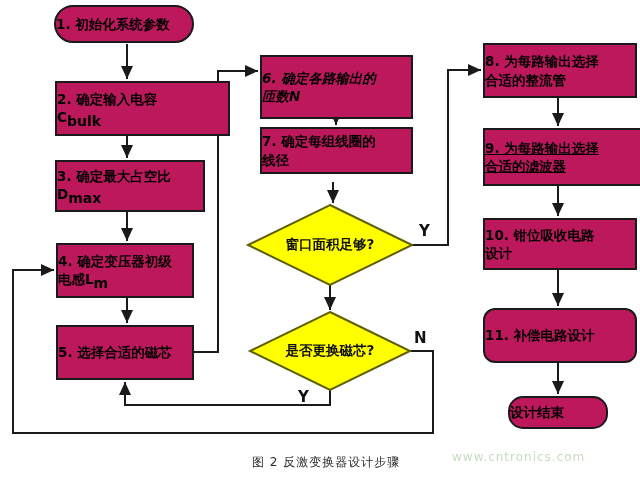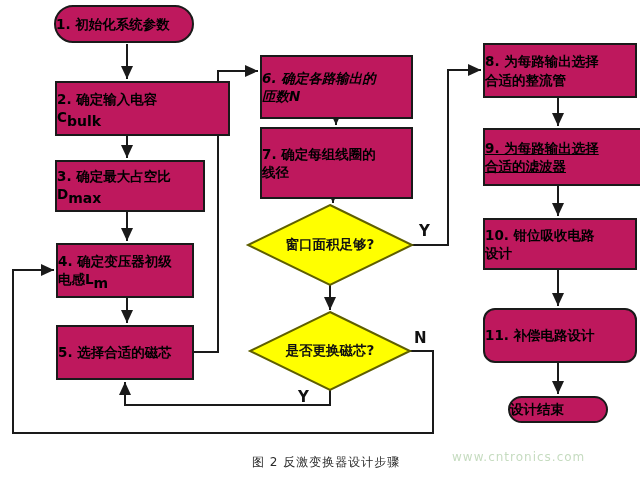--- a/index.html
+++ b/index.html
@@ -123,21 +123,21 @@
 
   <div class="node" style="left:56px; top:325px; width:138px; height:55px;">
     <span>5. 选择合适的磁芯</span>
   </div>
 
   <div class="node" style="left:260px; top:55px; width:153px; height:64px;font-style:italic;">
     <span>6. 确定各路输出的</span>
     <span>匝数N</span>
   </div>
 
-  <div class="node" style="left:260px; top:127px; width:153px; height:72px;">
+  <div class="node" style="left:260px; top:127px; width:153px; height:47px;">
     <span>7. 确定每组线圈的</span>
     <span>线径</span>
   </div>
 
   <div class="dlabel" style="left:250px; top:312px; width:160px; height:78px;">是否更换磁芯?</div>
 
   <div class="dlabel" style="left:248px; top:205px; width:164px; height:80px;">窗口面积足够?</div>
 
   <div class="node" style="left:483px; top:43px; width:154px; height:55px;">
     <span>8. 为每路输出选择</span>
@@ -151,21 +151,21 @@
 
   <div class="node" style="left:483px; top:218px; width:154px; height:52px;">
     <span>10. 钳位吸收电路</span>
     <span>设计</span>
   </div>
 
   <div class="node" style="left:483px; top:308px; width:154px; height:55px;border-radius:12px;">
     <span>11. 补偿电路设计</span>
   </div>
 
-  <div class="node stadium" style="left:508px; top:396px; width:100px; height:27px; border-radius:15px;">
+  <div class="node stadium" style="left:508px; top:396px; width:100px; height:33px; border-radius:15px;">
     <span>设计结束</span>
   </div>
 
   <div class="edge-label" style="left:419px; top:222px;">Y</div>
   <div class="edge-label" style="left:414px; top:329px;">N</div>
   <div class="edge-label" style="left:298px; top:388px;">Y</div>
 
   <div class="caption">图 2 反激变换器设计步骤</div>
   <div class="watermark">www.cntronics.com</div>
 

